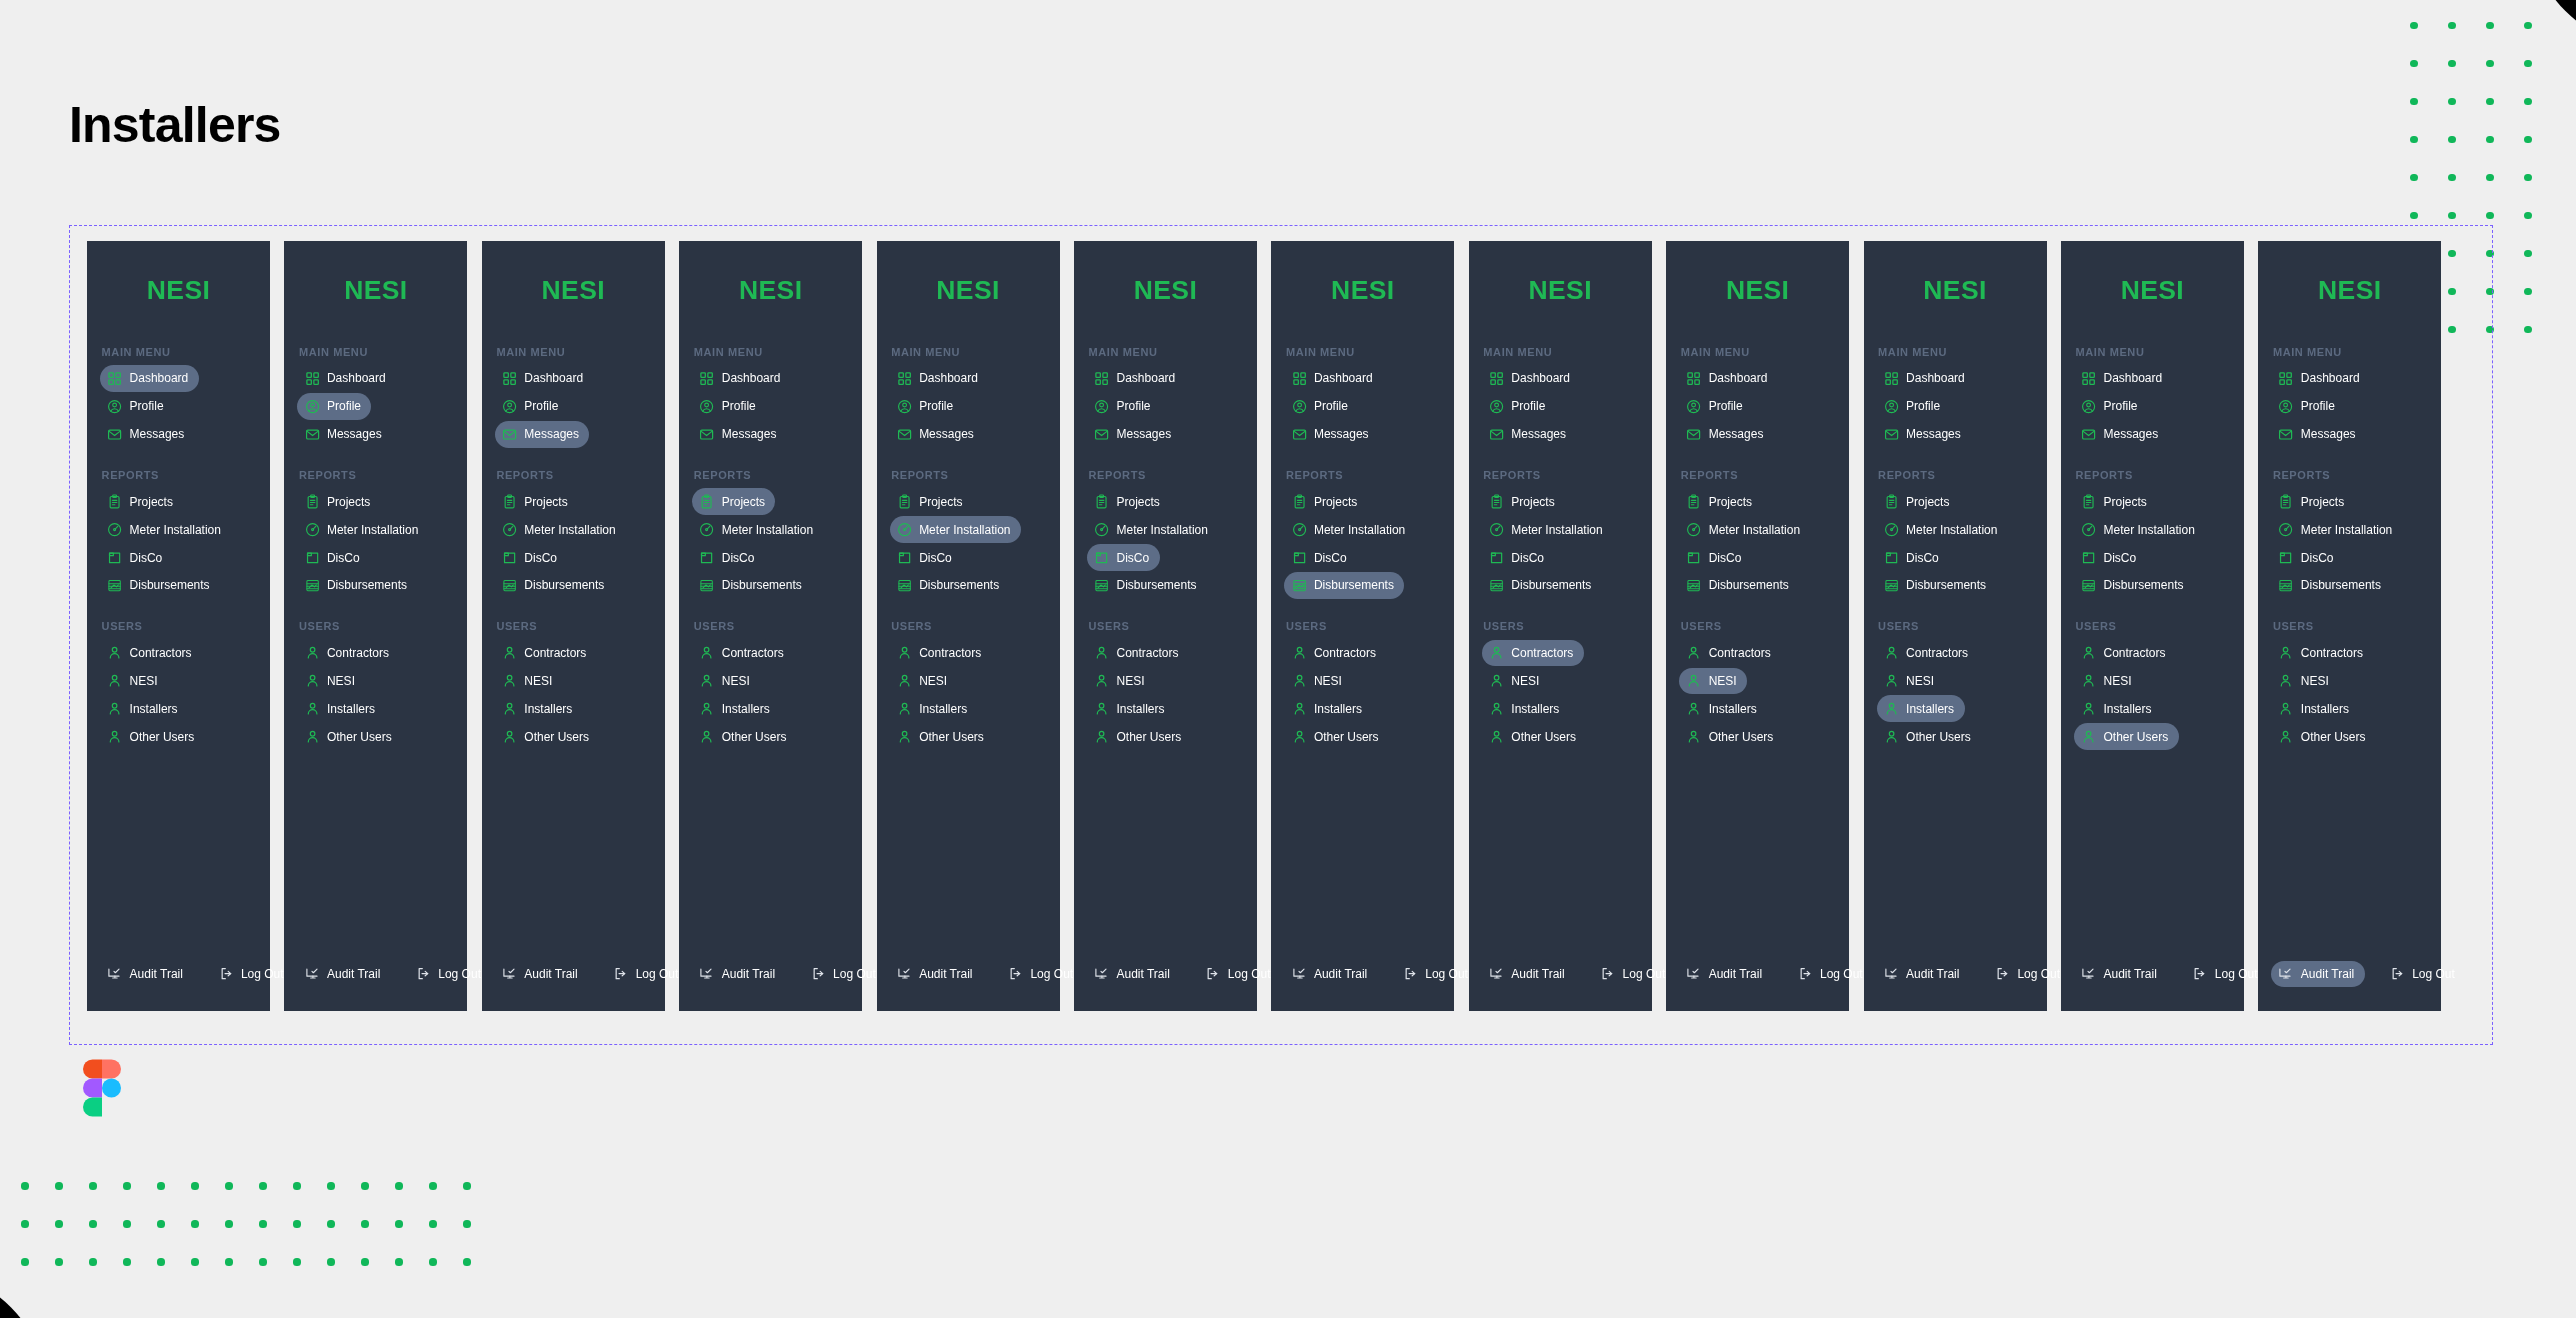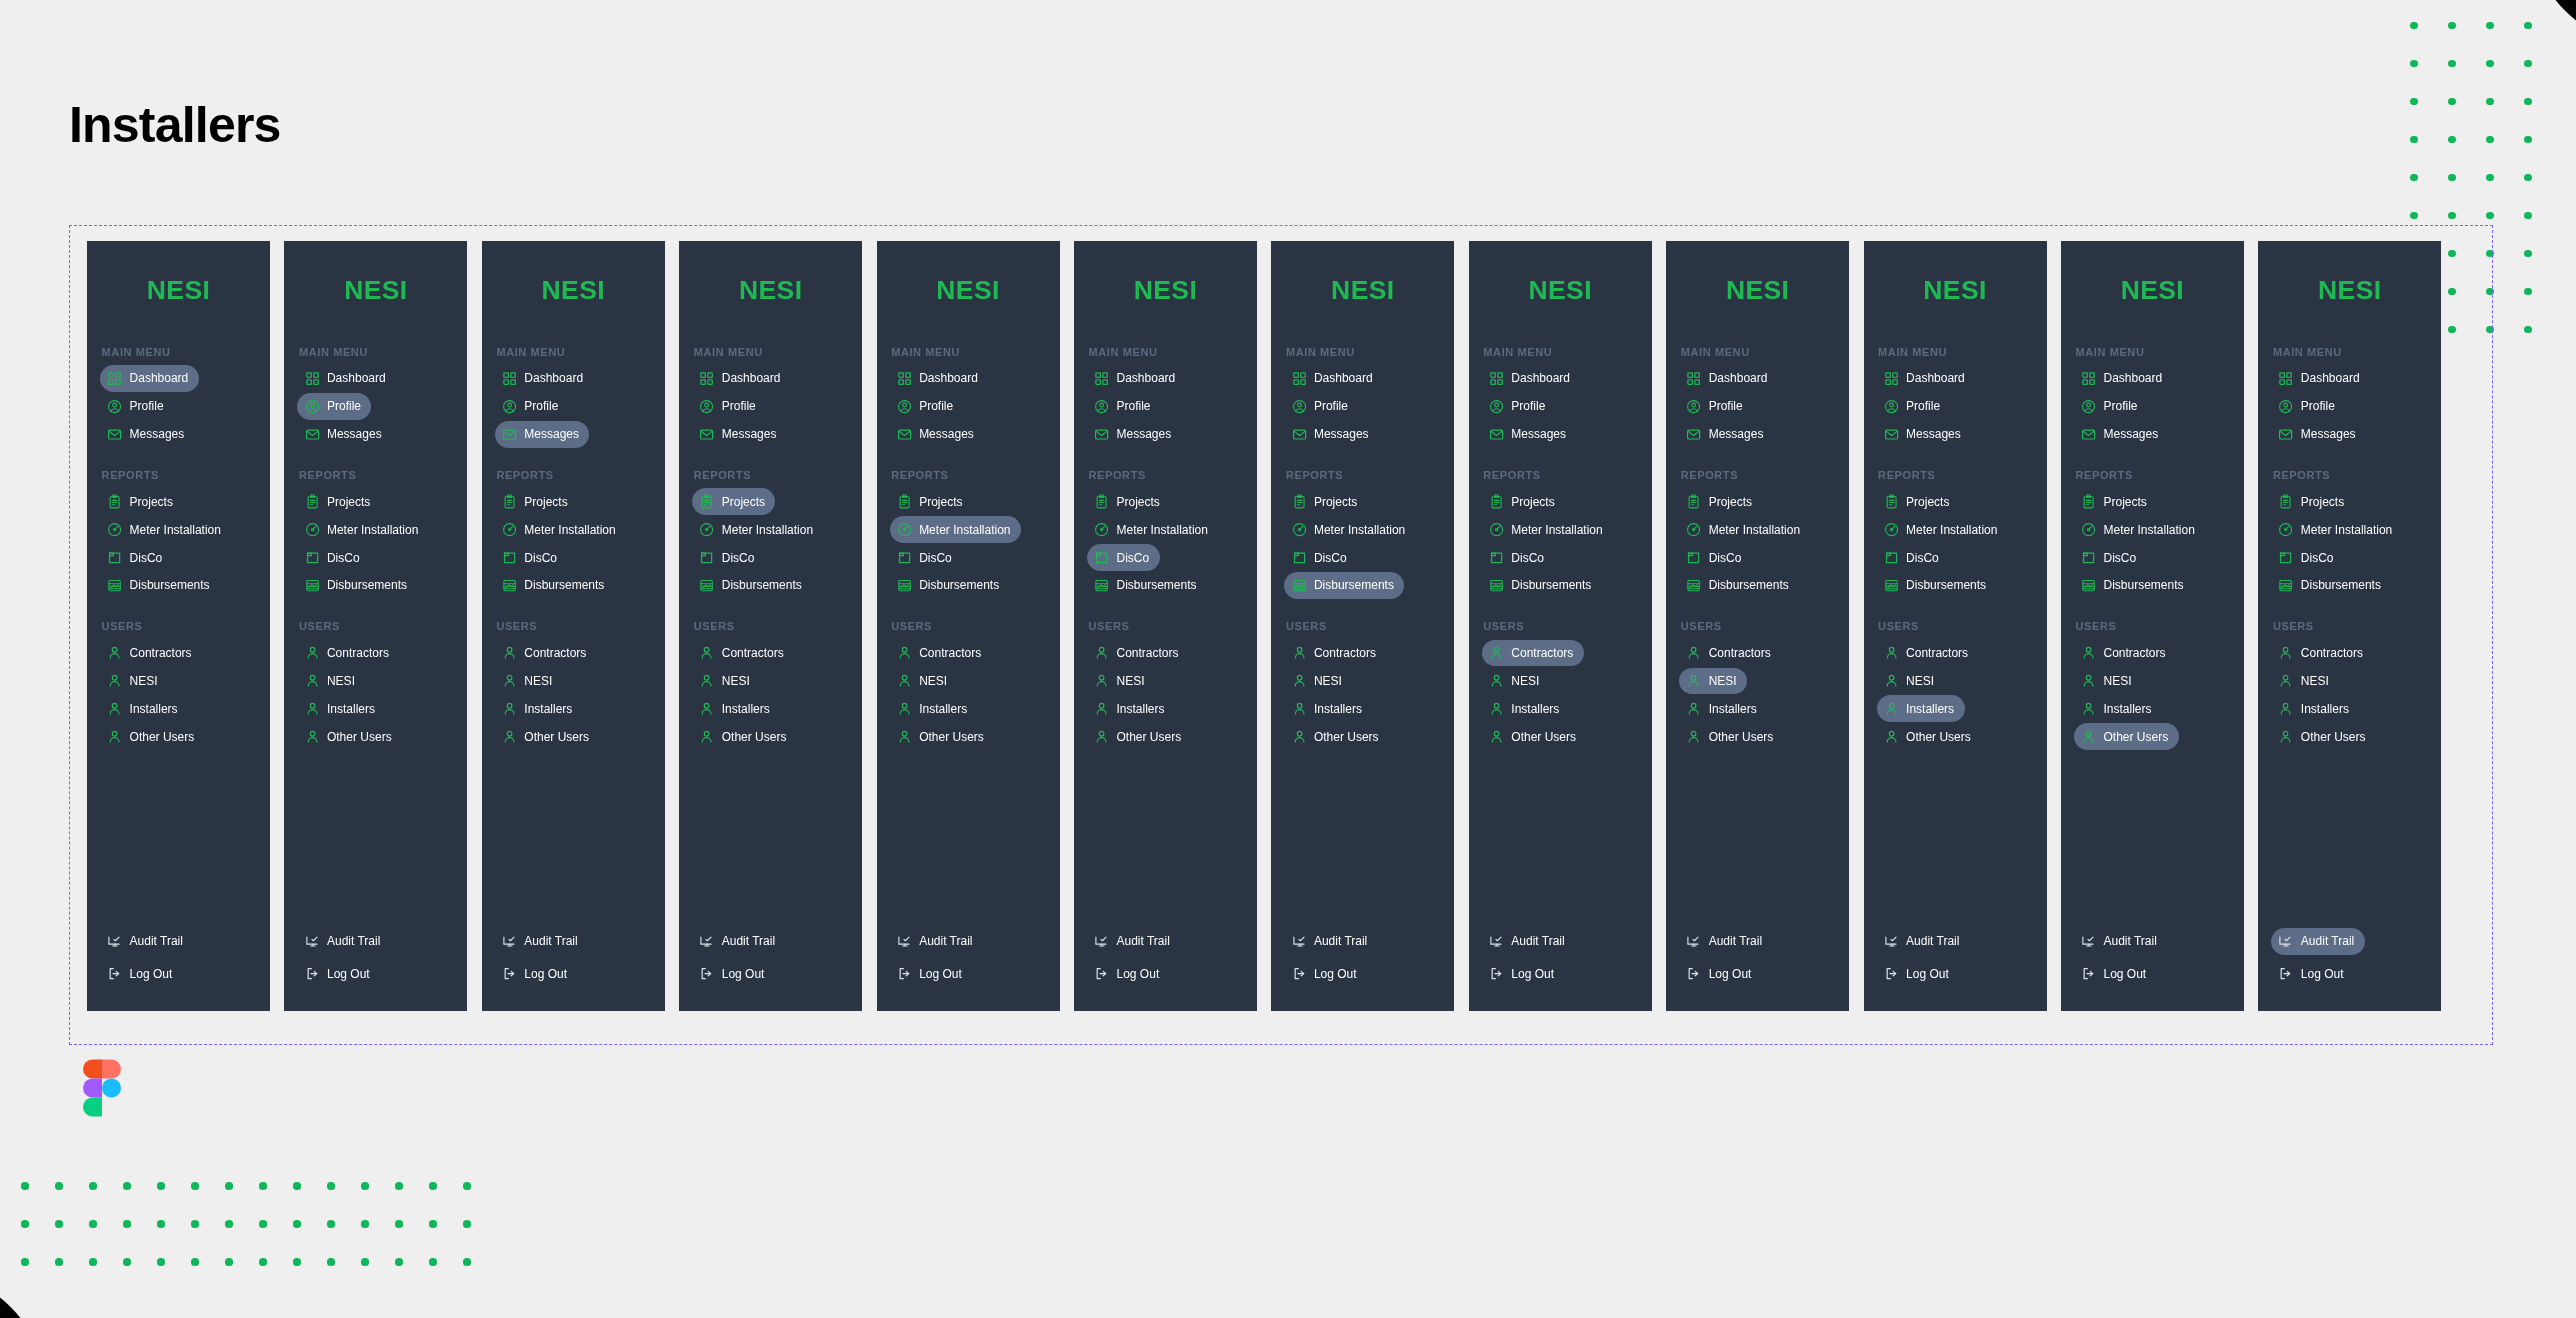--- a/index.html
+++ b/index.html
@@ -144,22 +144,22 @@
   .nav-icon svg { width: 15.2px; height: 15.2px; display: block; }
   .nav-icon.green svg { stroke: #1fb954; }
   .nav-icon.white svg { stroke: #dfe3ea; }
 
   .nav-label { font-size: 12px; }
 
   .bottom-group {
     margin-top: auto;
     padding-bottom: 24px;
     display: flex;
-    flex-direction: column;
-    gap: 6px;
+    flex-direction: row;
+    gap: 18px;
   }
 
   
   .figma-logo {
     position: absolute;
     left: 83px;
     top: 1059px;
     width: 38px;
     height: 58px;
     z-index: 3;

